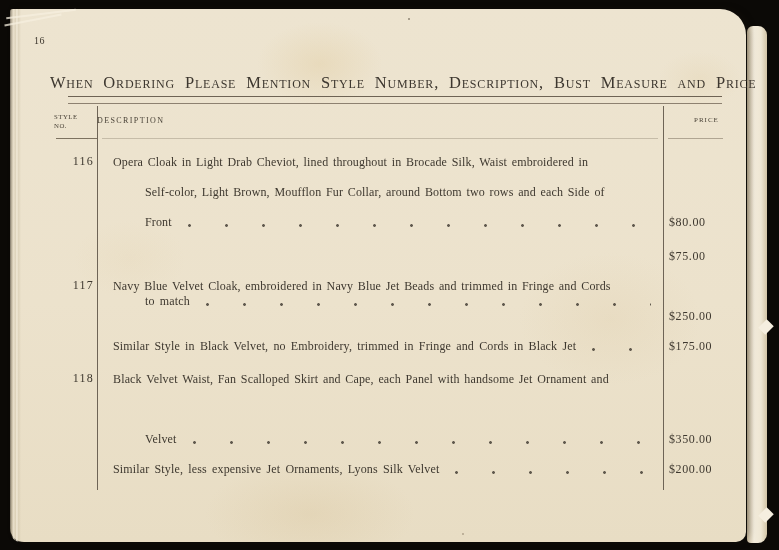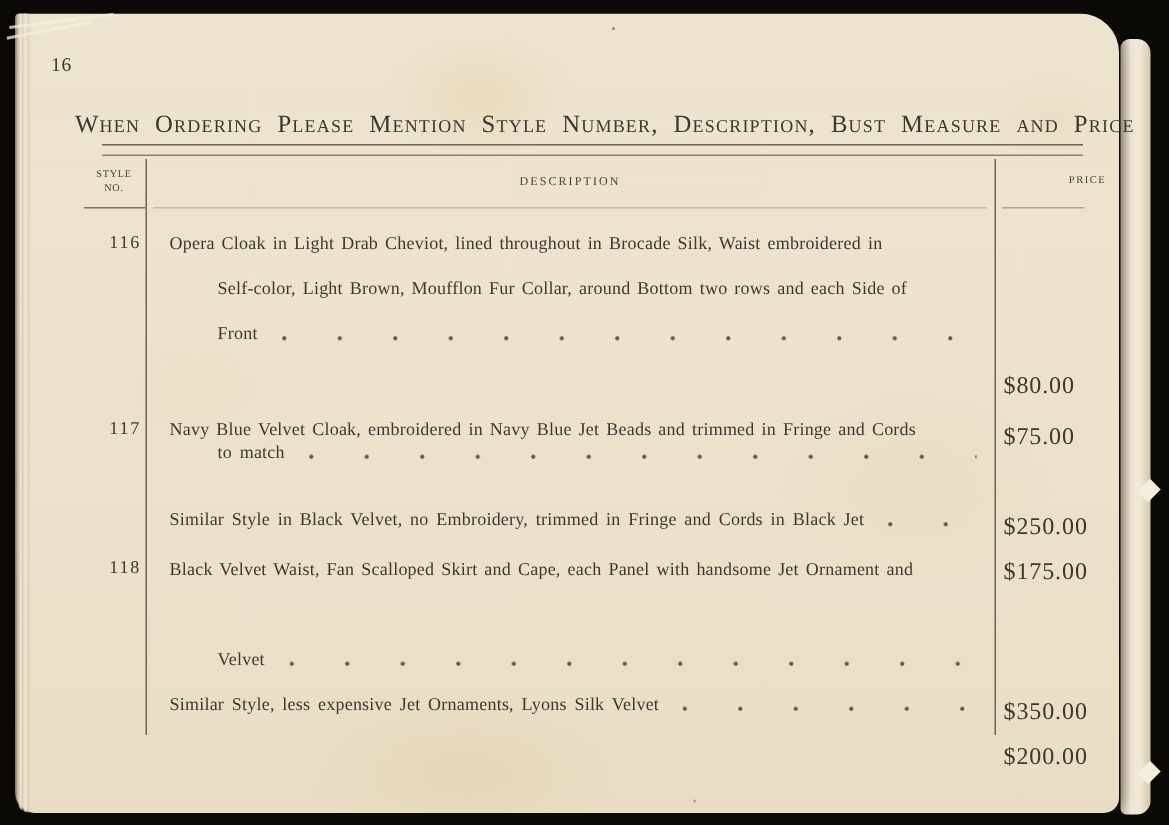--- a/index.html
+++ b/index.html
@@ -29,50 +29,50 @@
   .next-page-strip{position:absolute;left:747px;top:26px;bottom:7px;width:20px;
     background:linear-gradient(90deg,#c9bb9e 0,#f2ebdb 35%,#eee6d3 70%,#d2c4a6 100%);
     border-radius:6px 9px 9px 4px;}
   .notch{position:absolute;background:#f5eedf;width:10px;height:12px;transform:rotate(45deg);}
   .n1{right:-4px;top:295px;}
   .n2{right:-4px;bottom:22px;}
   .speck{position:absolute;border-radius:50%;background:rgba(70,58,44,.55);}
   .sp1{left:398px;top:9px;width:2px;height:2px;}
   .sp2{left:452px;top:524px;width:2px;height:2px;background:rgba(90,76,58,.4);}
   
-  .page-number{position:absolute;left:24px;top:26px;font-size:13px;color:#3c362d;letter-spacing:.5px;}
+  .page-number{position:absolute;left:24px;top:26px;font-size:10px;color:#3c362d;letter-spacing:.5px;}
   .heading{position:absolute;left:40px;top:64px;width:656px;text-align:center;
     font-variant:small-caps;font-size:16.5px;color:#3d372f;
     letter-spacing:.8px;word-spacing:5px;white-space:nowrap;}
   .double-rule{position:absolute;left:58px;top:87px;width:654px;height:6px;
     border-top:1.4px solid #6e6354;border-bottom:1px solid #8d8170;}
   .vline{position:absolute;top:97px;width:1px;height:384px;background:#6e6456;}
   .v1{left:87px;} .v2{left:653px;}
-  .col-header{position:absolute;color:#4a4338;text-align:center;}
+  .col-header{position:absolute;color:#4a4338;text-align:left;}
   .style-hdr{left:44px;top:103px;width:44px;font-size:6.8px;line-height:9px;letter-spacing:.5px;}
   .style-hdr span{display:block;}
   .desc-hdr{left:87px;top:107px;width:566px;font-size:8px;letter-spacing:1.4px;}
   .price-hdr{left:653px;top:107px;width:62px;font-size:7px;letter-spacing:1px;padding-left:31px;}
   .hdr-underline{position:absolute;top:129px;height:1px;background:#7d7260;}
   .u1{left:46px;width:41px;}
   .u2{left:92px;width:556px;opacity:.35;}
   .u3{left:658px;width:55px;opacity:.55;}
   .style-no{position:absolute;left:44px;width:40px;text-align:right;
     font-size:12px;color:#3e382f;letter-spacing:1.2px;}
   .line{position:absolute;height:16px;line-height:16px;font-size:12px;color:#3e382f;
     word-spacing:1.5px;letter-spacing:.15px;}
   .just{text-align:justify;text-align-last:justify;text-justify:inter-word;overflow:hidden;white-space:nowrap;}
   .just::after{content:"";display:inline-block;width:100%;}
   .dotted{display:flex;justify-content:center;}
   .dotted .txt{white-space:nowrap;word-spacing:2px;}
   .dots{flex:1;height:3px;align-self:flex-end;margin:0 4px 3px 16px;
     background-image:radial-gradient(circle at 1.5px 1.5px, rgba(62,56,47,.8) 1.05px, rgba(62,56,47,0) 1.7px);
     background-repeat:repeat-x;background-size:37px 3px;}
-  .price{position:absolute;left:659px;width:62px;font-size:16px;color:#3e382f;
-    letter-spacing:.6px;line-height:16px;margin-top:36px;}
+  .price{position:absolute;left:659px;width:62px;font-size:12px;color:#3e382f;
+    letter-spacing:.6px;line-height:16px;}
 </style>
 </head>
 <body>
 
 <div class="photo">
 
   <div class="next-page-strip">
     <div class="notch n1"></div>
     <div class="notch n2"></div>
   </div>

